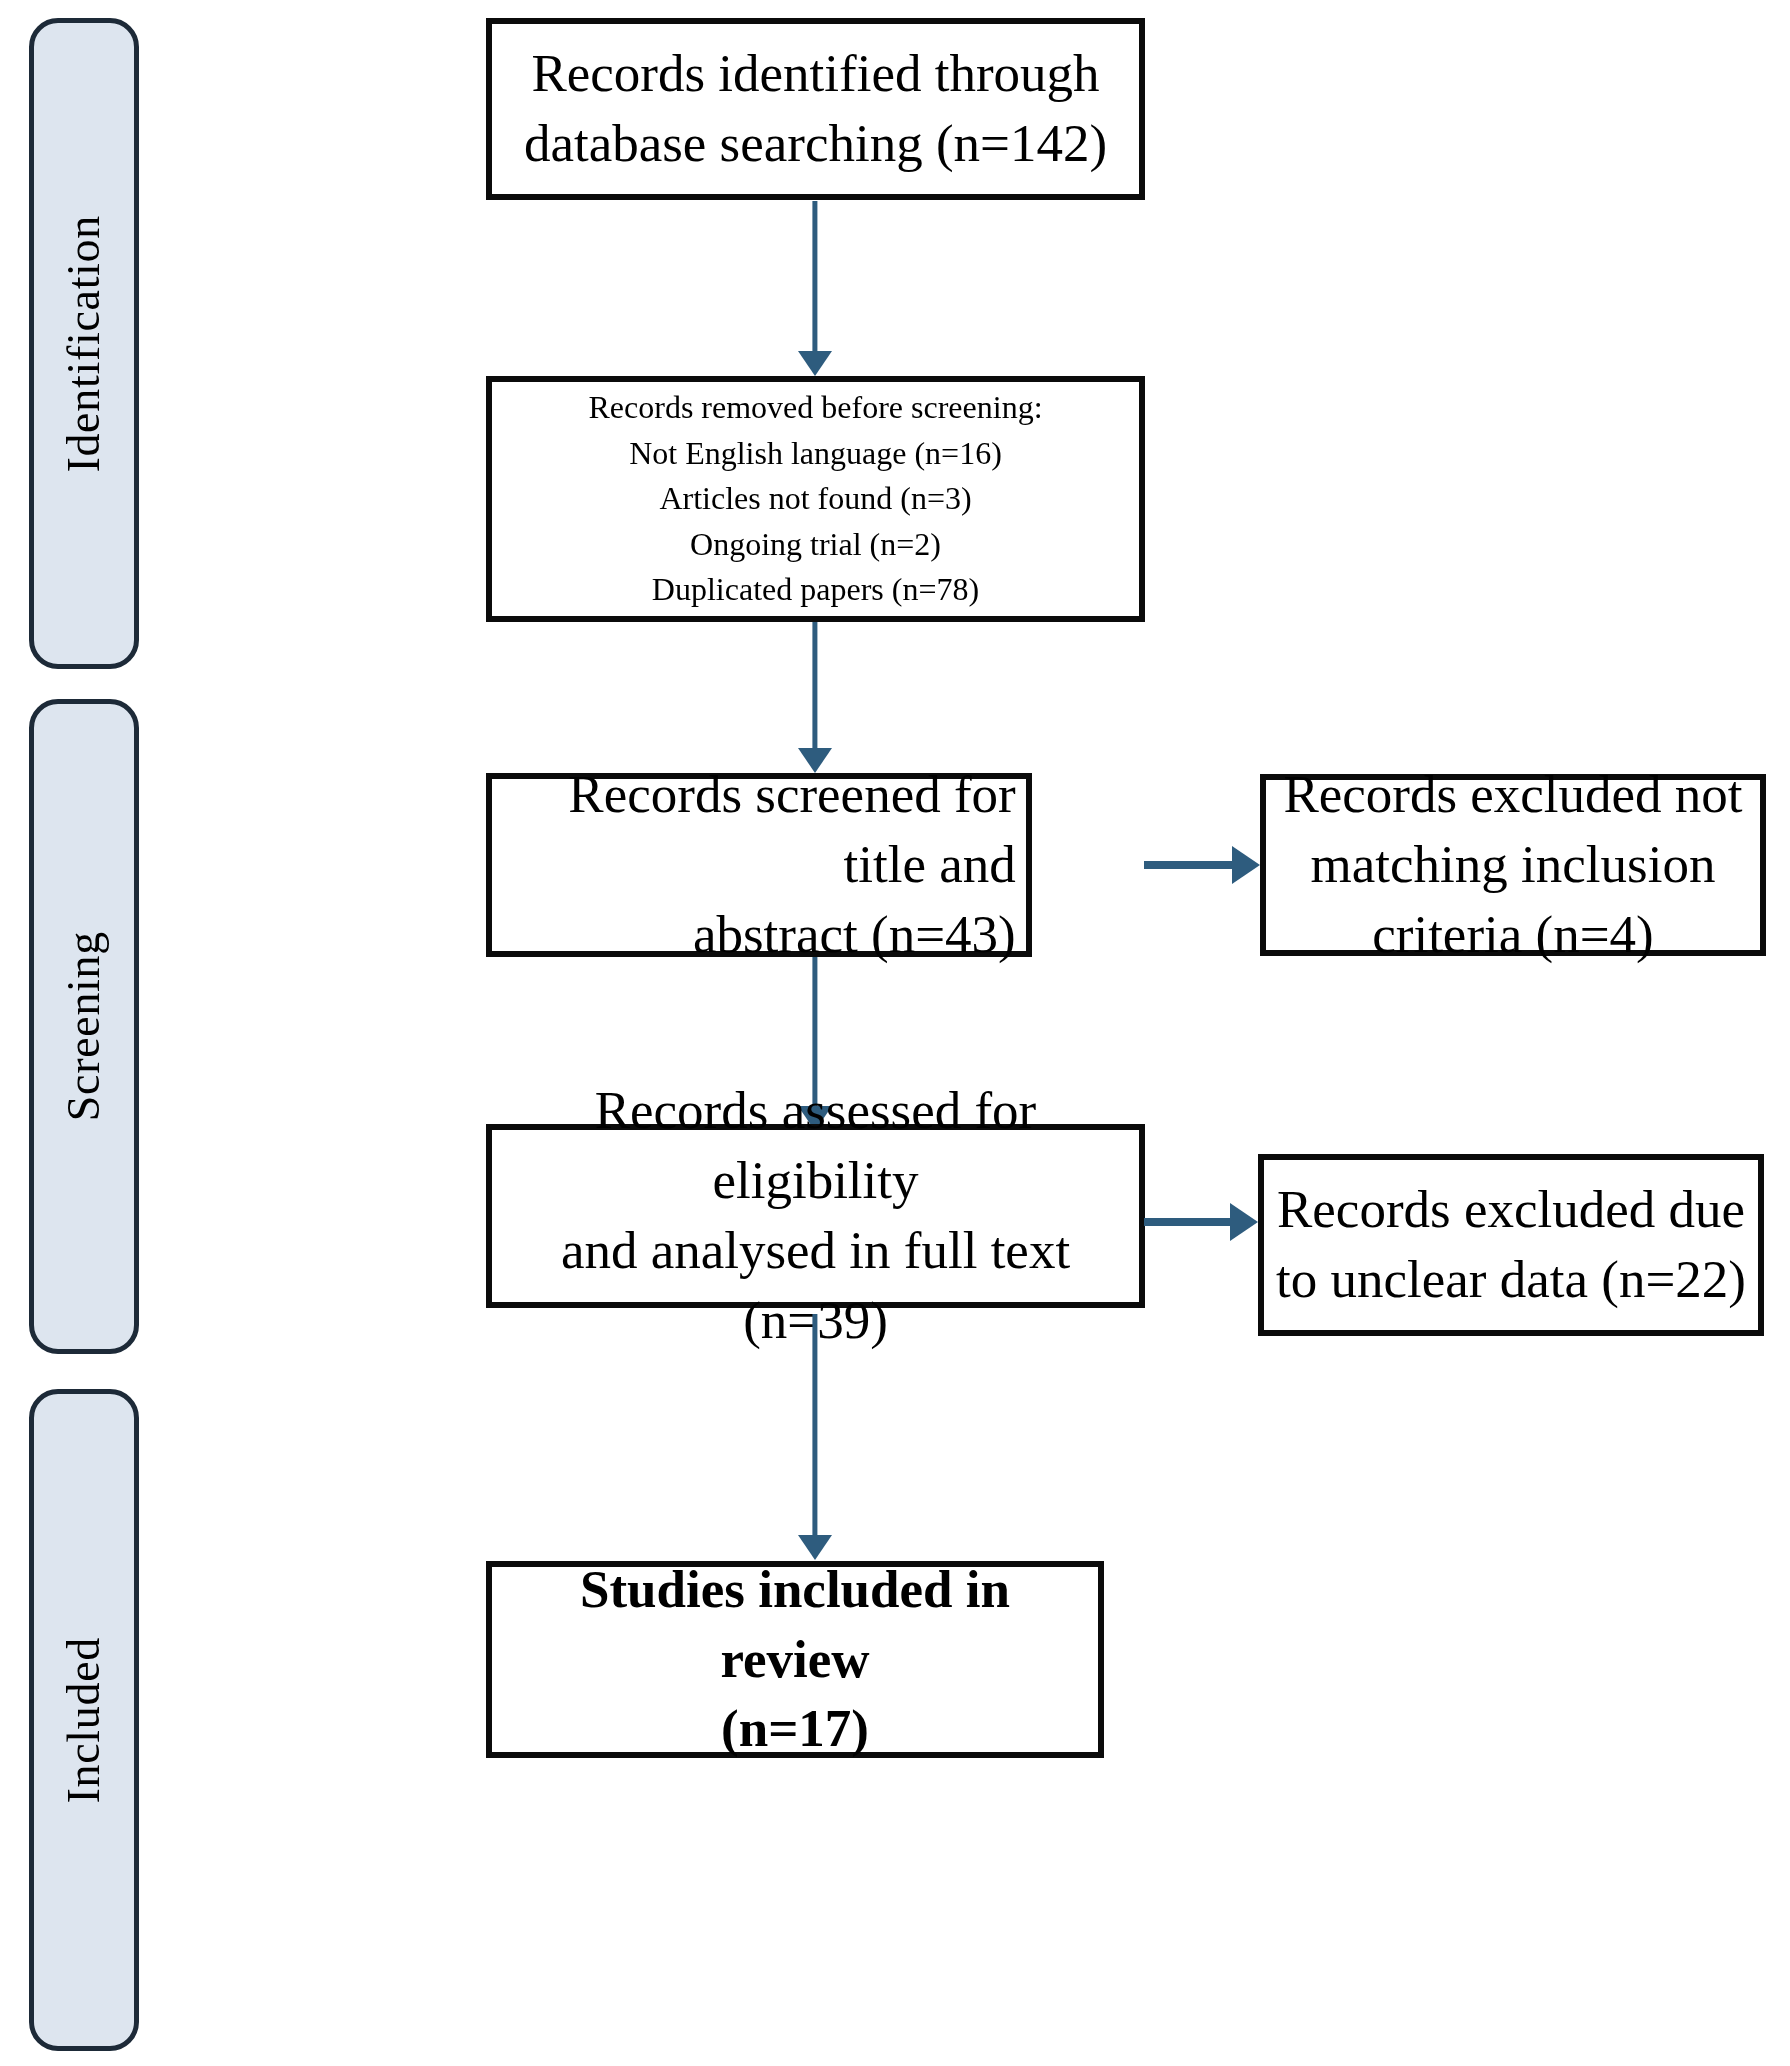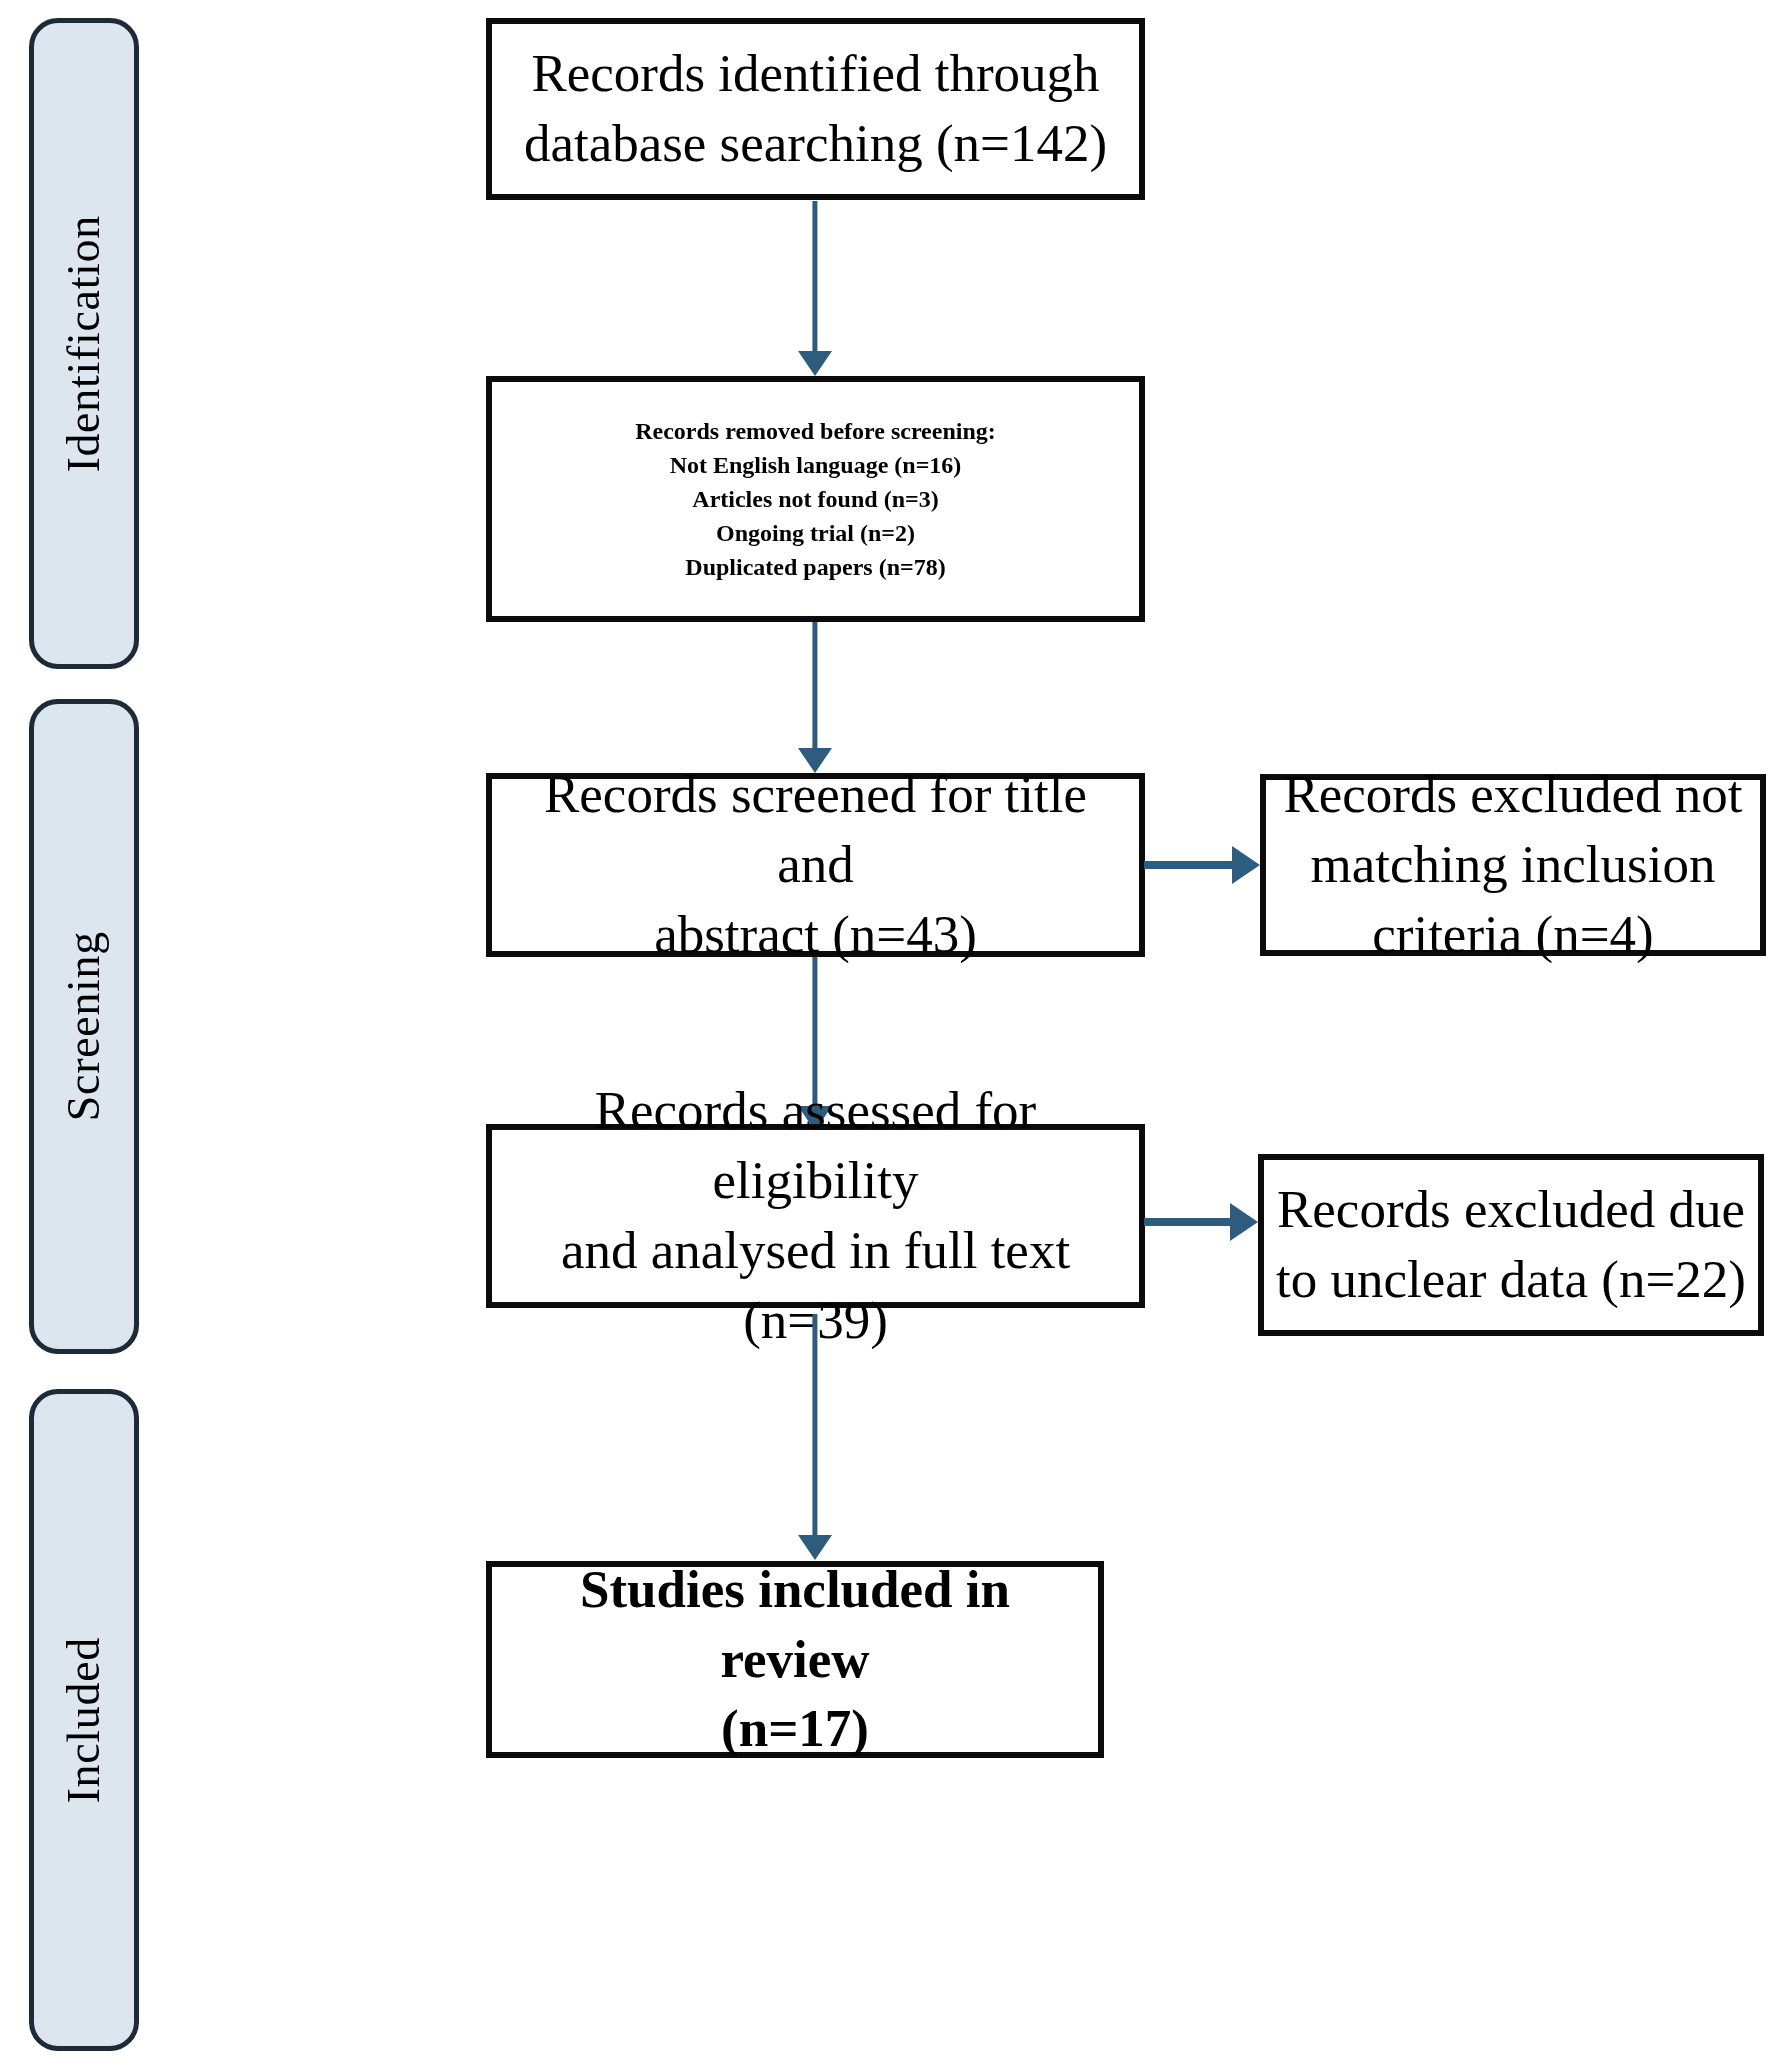--- a/index.html
+++ b/index.html
@@ -49,23 +49,22 @@
     text-align: center;
   }
   .flow-box-text {
     font-size: 53px;
     line-height: 1.32;
     color: #000000;
     padding: 0 10.3px;
     white-space: pre-line;
   }
   .flow-box-text.small {
-    font-size: 24px;
+    font-size: 32px;
     line-height: 1.42;
-    font-weight: bold;
   }
 
   
   .arrow-v {
     position: absolute;
     width: 0;
   }
   .arrow-v .shaft {
     position: absolute;
     left: 50%;
@@ -143,21 +142,21 @@
 Articles not found (n=3)
 Ongoing trial (n=2)
 Duplicated papers (n=78)</span>
   </div>
 
   <div class="arrow-v" style="left:815px; top:622px; height:151px;">
     <div class="shaft" style="height:126px;"></div>
     <div class="head"></div>
   </div>
 
-  <div class="flow-box" style="left:486px; top:773px; width:659px; height:184px;">
+  <div class="flow-box" style="left:486px; top:773px; width:546px; height:184px;text-align:right;">
     <span class="flow-box-text">Records screened for title and
 abstract (n=43)</span>
   </div>
 
   <div class="arrow-h" style="left:1144px; top:865px; width:116px;">
     <div class="shaft" style="width:90px;"></div>
     <div class="head"></div>
   </div>
 
   <div class="flow-box" style="left:1260px; top:774px; width:506px; height:182px;">

